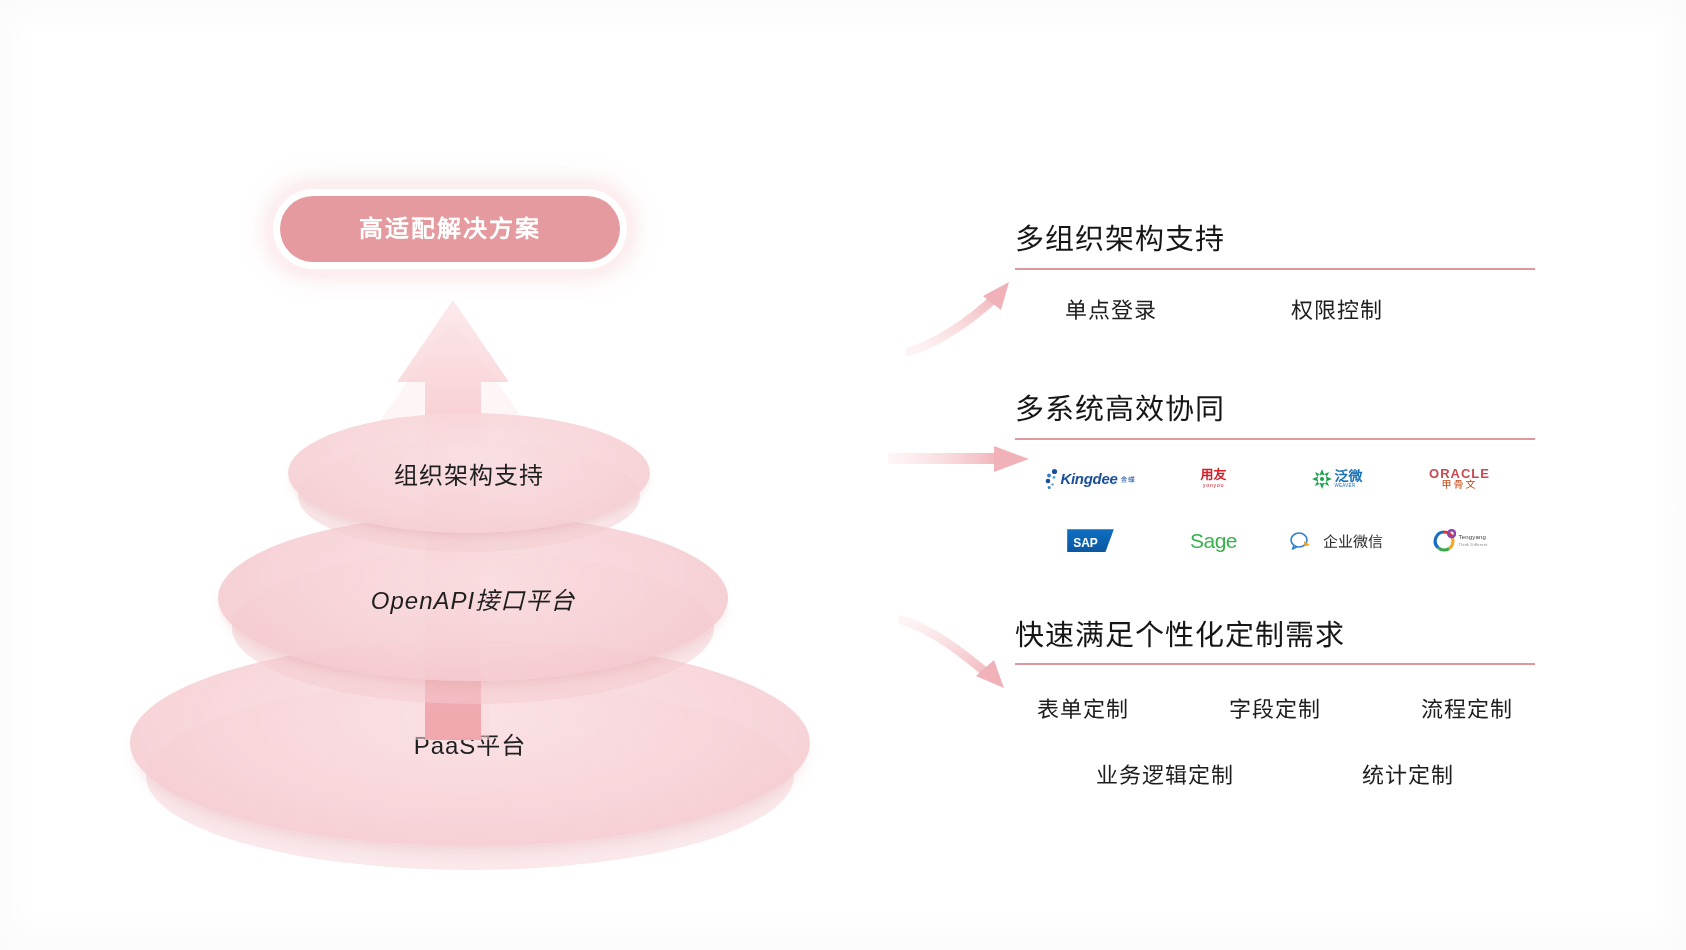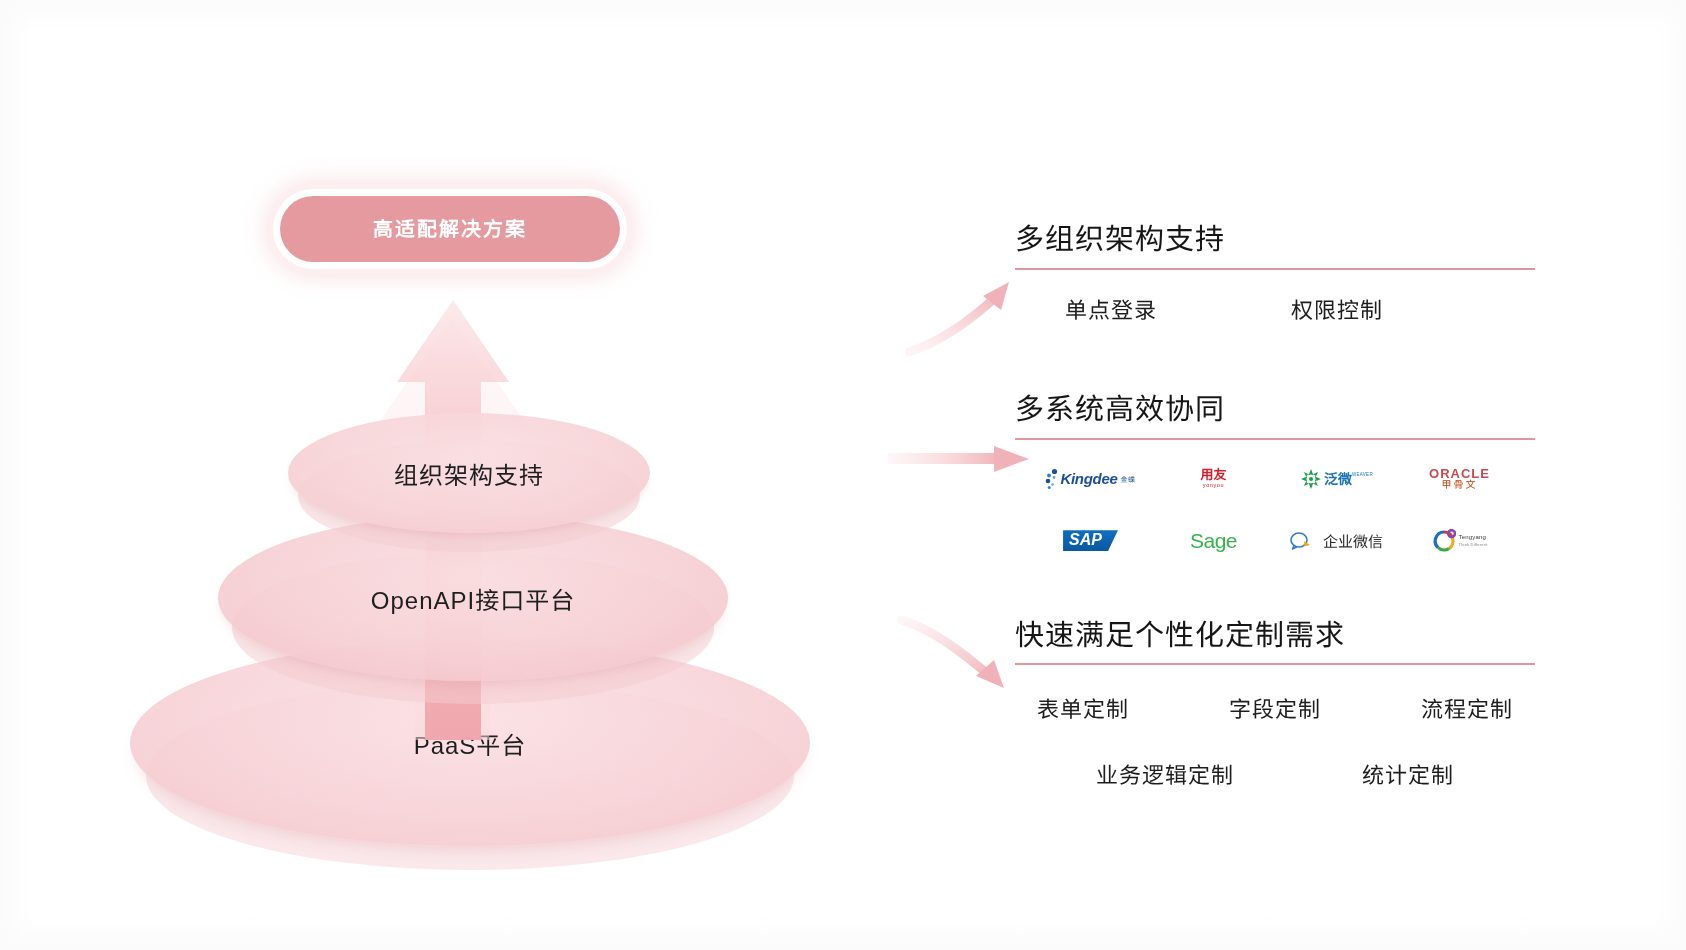--- a/index.html
+++ b/index.html
@@ -58,21 +58,21 @@
     box-shadow: 0 0 0 7px #ffffff,
                 0 0 0 12px #fdeef0,
                 0 0 26px 12px rgba(238,175,180,0.45);
     display: flex;
     align-items: center;
     justify-content: center;
     z-index: 12;
   }
   #solution-badge .badge-text {
     color: #ffffff;
-    font-size: 20px;
+    font-size: 24px;
     font-weight: bold;
     letter-spacing: 2px;
     line-height: 1;
   }
 
   
   #growth-arrow {
     position: absolute;
     left: 253px;
     top: 120px;
@@ -124,20 +124,21 @@
     left: 128px;
     top: 345px;
     width: 510px;
     height: 166px;
     background: radial-gradient(ellipse at 50% 38%,
                 rgba(250,222,225,0.92) 0%,
                 rgba(246,208,213,0.90) 55%,
                 rgba(241,192,198,0.88) 100%);
     box-shadow: 0 8px 12px -5px rgba(214,140,146,0.28);
     z-index: 6;
+    font-style: italic;
   }
   #tier-mid-shadow {
     position:absolute; left:142px; top:382px; width:482px; height:152px;
     border-radius:50%;
     background: rgba(243,203,208,0.52);
     z-index: 5;
   }
 
   
   #tier-bot {
@@ -240,25 +241,24 @@
   .weaver-en { font-size: 4.5px; color: #1a73b7; letter-spacing: 0.3px; }
 
   
   .oracle-word { font-size: 13px; font-weight: bold; color: #c74a52; letter-spacing: 1px; line-height: 1; }
   .oracle-cn   { font-size: 10px; font-weight: normal; color: #c2410c; letter-spacing: 2px; line-height: 1.05; }
 
   
   .sap-badge {
     background: linear-gradient(180deg,#0f6fc2 0%, #0a57a0 100%);
     color: #ffffff;
-    font-size: 16px;
+    font-size: 12px;
     font-weight: bold;
-    font-style: italic;
     letter-spacing: 0px;
-    padding: 2px 7px 2px 6px;
+    padding: 8px 7px 2px 6px;
     line-height: 1.05;
     clip-path: polygon(0 0, 100% 0, 82% 100%, 0 100%);
     padding-right: 16px;
   }
 
   
   .sage-word { font-size: 21px; color: #37b24d; letter-spacing: -0.5px; line-height: 1; }
 
   
   .wecom-cn { font-size: 15px; color: #2b2b2b; letter-spacing: 0px; }
@@ -388,21 +388,21 @@
               <path d="M11 21 L8.6 14.8 L11 15.6 L13.4 14.8 Z"></path>
               <path d="M1 11 L7.2 8.6 L6.4 11 L7.2 13.4 Z"></path>
               <path d="M18.1 3.9 L15.3 9.7 L15.2 7.2 L13.0 6.3 Z"></path>
               <path d="M18.1 18.1 L12.3 15.3 L14.8 15.2 L15.7 13.0 Z"></path>
               <path d="M3.9 18.1 L6.7 12.3 L6.8 14.8 L9.0 15.7 Z"></path>
               <path d="M3.9 3.9 L9.7 6.7 L7.2 6.8 L6.3 9.0 Z"></path>
             </g>
             <circle cx="11" cy="11" r="3" fill="#ffffff"></circle>
             <circle cx="11" cy="11" r="2" fill="#17a24a"></circle>
           </svg>
-          <span style="display:flex;flex-direction:row;margin-left:2px;">
+          <span style="display:flex;flex-direction:column;margin-left:2px;">
             <span class="lg-text weaver-cn">泛微</span>
             <span class="lg-text weaver-en">WEAVER</span>
           </span>
         </div>
 
         <div class="logo-cell" style="flex-direction:column;align-items:center;">
           <span class="lg-text oracle-word">ORACLE</span>
           <span class="lg-text oracle-cn">甲骨文</span>
         </div>
 

